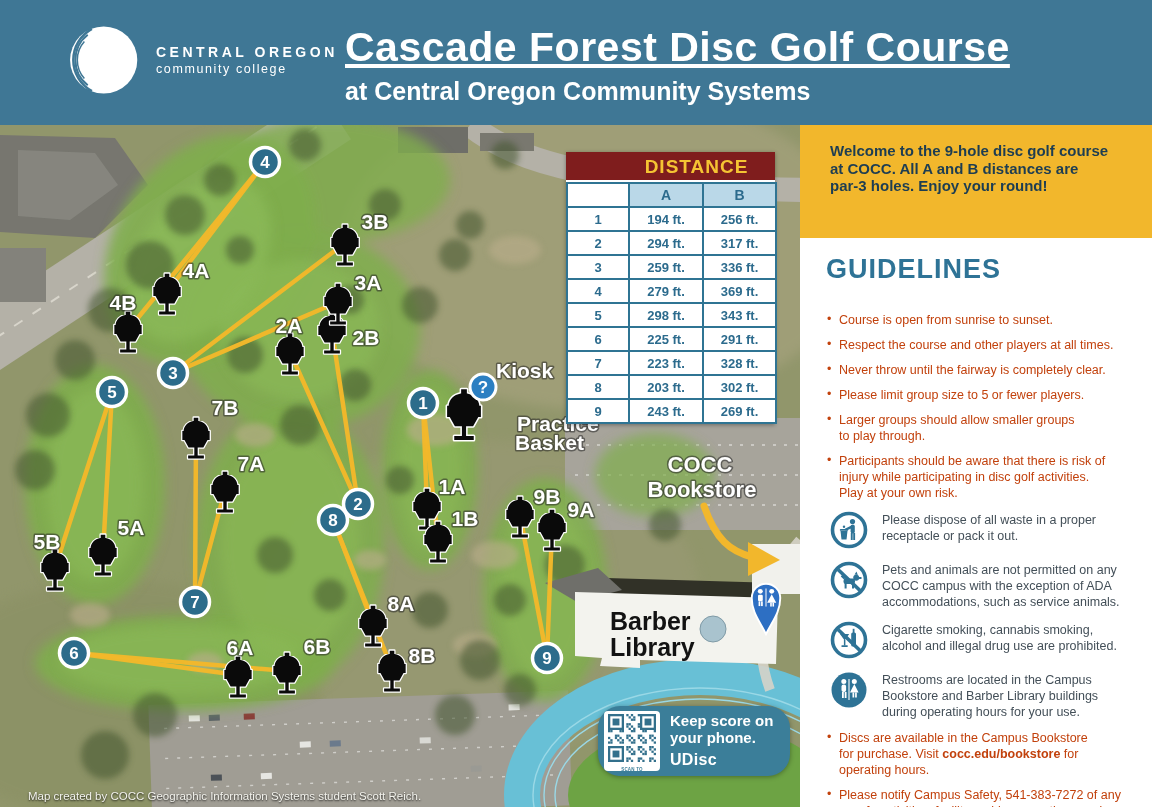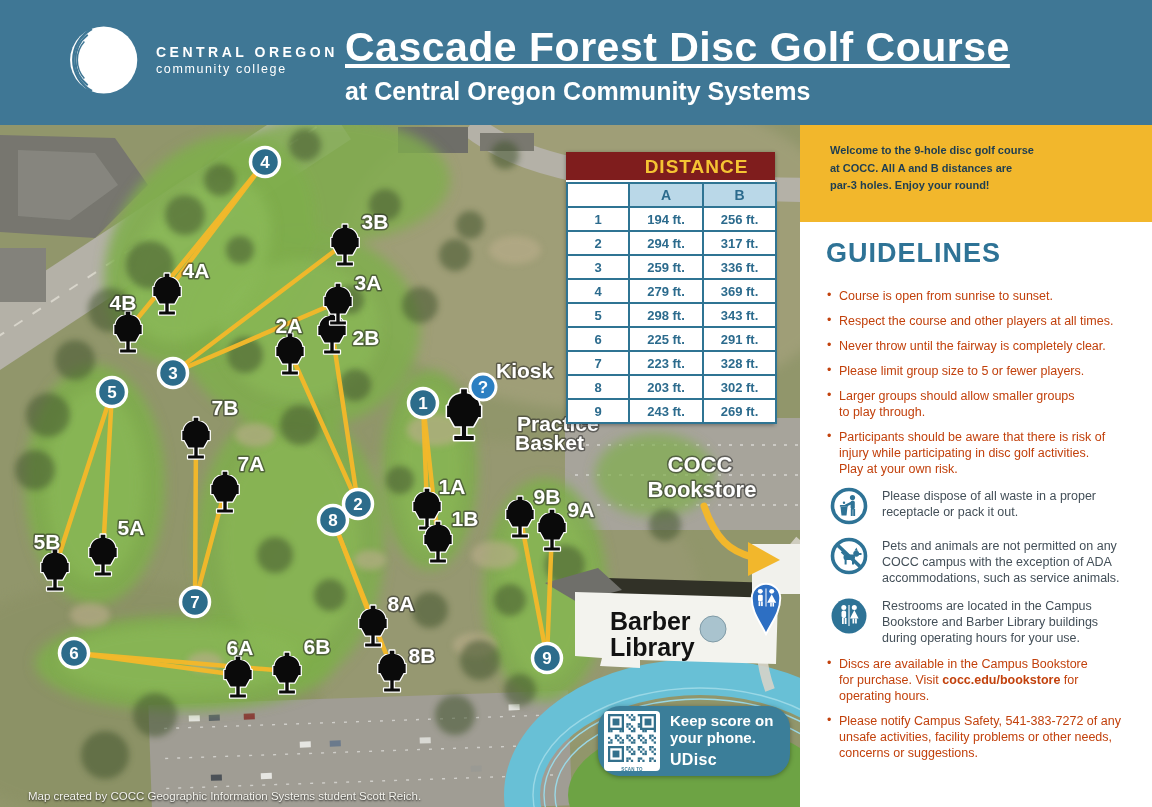--- a/index.html
+++ b/index.html
@@ -32,23 +32,23 @@
   
   .attribution { position:absolute; left:28px; bottom:5px; color:#f2f2ec; font-size:11.5px; font-weight:normal; text-shadow:0 1px 2px rgba(0,0,0,.85); }
   .qr-box { position:absolute; left:598px; top:581px; width:192px; height:70px; background:#3B7E99; border-radius:22px; display:flex; align-items:center; padding:5px 8px 5px 6px; box-shadow:0 1px 5px rgba(0,0,0,.35); }
   .qr-card { width:56px; height:60px; background:#fff; border-radius:4px; padding:3px 3px 1px 3px; text-align:center; }
   .qr-caption { font-size:4.5px; font-weight:bold; color:#3B7E99; letter-spacing:.2px; margin-top:1px; }
   .qr-right { margin-left:10px; color:#fff; }
   .qr-headline { font-size:15px; font-weight:bold; line-height:1.12; width:118px; }
   .qr-brand { font-size:16px; font-weight:bold; margin-top:4px; letter-spacing:.3px; }
 
   
-  .welcome { background:#F2B72C; padding:17px 20px 16px 30px; color:#1D3D52; font-weight:bold; font-size:11px; line-height:17.5px; height:97px; }
+  .welcome { background:#F2B72C; padding:17px 20px 16px 30px; color:#1D3D52; font-weight:bold; font-size:15px; line-height:17.5px; height:113px; }
   .guide { padding:16px 22px 0 26px; }
-  .guide-title { color:#2E7396; font-size:27px; font-weight:bold; letter-spacing:1px; margin-bottom:19px; }
+  .guide-title { color:#2E7396; font-size:27px; font-weight:bold; letter-spacing:1px; margin-bottom:27px; }
   .g-item { color:#c2410c; font-size:12.5px; line-height:1.28; margin-bottom:9px; white-space:pre-line; }
   .g-bullet { position:relative; padding-left:13px; }
   .g-bullet::before { content:"\2022"; position:absolute; left:1px; top:-1px; }
   .g-icon-row { display:flex; align-items:flex-start; margin-bottom:10px; }
   .g-icon { width:40px; height:40px; flex:0 0 40px; margin-right:13px; margin-left:3px; }
   .g-icon-text { color:#434F58; font-size:12.5px; line-height:1.28; white-space:pre-line; padding-top:2px; }
   .g-bold { font-weight:bold; }
 
   
   text.map-label { fill:#fff; font-weight:bold; paint-order:stroke; stroke:rgba(38,38,38,.55); stroke-width:3px; stroke-linejoin:round; font-family:"Liberation Sans",sans-serif; }
@@ -626,20 +626,35 @@
                   <polygon points="15,19.5 11.8,16.5 13.2,15 16.5,18"></polygon>
                 </g>
                 <line x1="9" y1="9.5" x2="31" y2="30.5" stroke="#2E7396" stroke-width="3.6"></line>
               </svg></div>
             <div class="g-icon-text">Pets and animals are not permitted on any
 COCC campus with the exception of ADA
 accommodations, such as service animals.</div>
           </div>
           <div class="g-icon-row">
             <div class="g-icon"><svg viewBox="0 0 40 40">
+                <circle cx="20" cy="20" r="16.5" fill="none" stroke="#2E7396" stroke-width="3.6"></circle>
+                <g fill="#2E7396">
+                  <rect x="22.2" y="12.5" width="4.8" height="14" rx="1.6"></rect>
+                  <rect x="23.7" y="8.8" width="1.8" height="4.4"></rect>
+                  <polygon points="11,14 20.2,14 15.6,20.5"></polygon>
+                  <rect x="14.9" y="20" width="1.5" height="5.5"></rect>
+                  <rect x="12.3" y="25.2" width="6.6" height="1.8" rx=".9"></rect>
+                </g>
+                <line x1="9" y1="9.5" x2="31" y2="30.5" stroke="#2E7396" stroke-width="3.6"></line>
+              </svg></div>
+            <div class="g-icon-text">Cigarette smoking, cannabis smoking,
+alcohol and illegal drug use are prohibited.</div>
+          </div>
+          <div class="g-icon-row">
+            <div class="g-icon"><svg viewBox="0 0 40 40">
                 <circle cx="20" cy="20" r="17.5" fill="#2E7396"></circle>
                 <g fill="#ffffff">
                   <circle cx="14.8" cy="11.5" r="2.5"></circle>
                   <rect x="12.5" y="14.6" width="4.6" height="7.4" rx="2"></rect>
                   <rect x="13" y="22" width="1.8" height="6"></rect>
                   <rect x="15.7" y="22" width="1.8" height="6"></rect>
                   <rect x="19.4" y="9" width="1.2" height="21" opacity=".9"></rect>
                   <circle cx="25.3" cy="11.5" r="2.5"></circle>
                   <polygon points="25.3,14 29.6,22.5 21,22.5"></polygon>
                   <rect x="23.5" y="22.5" width="1.7" height="5"></rect>

